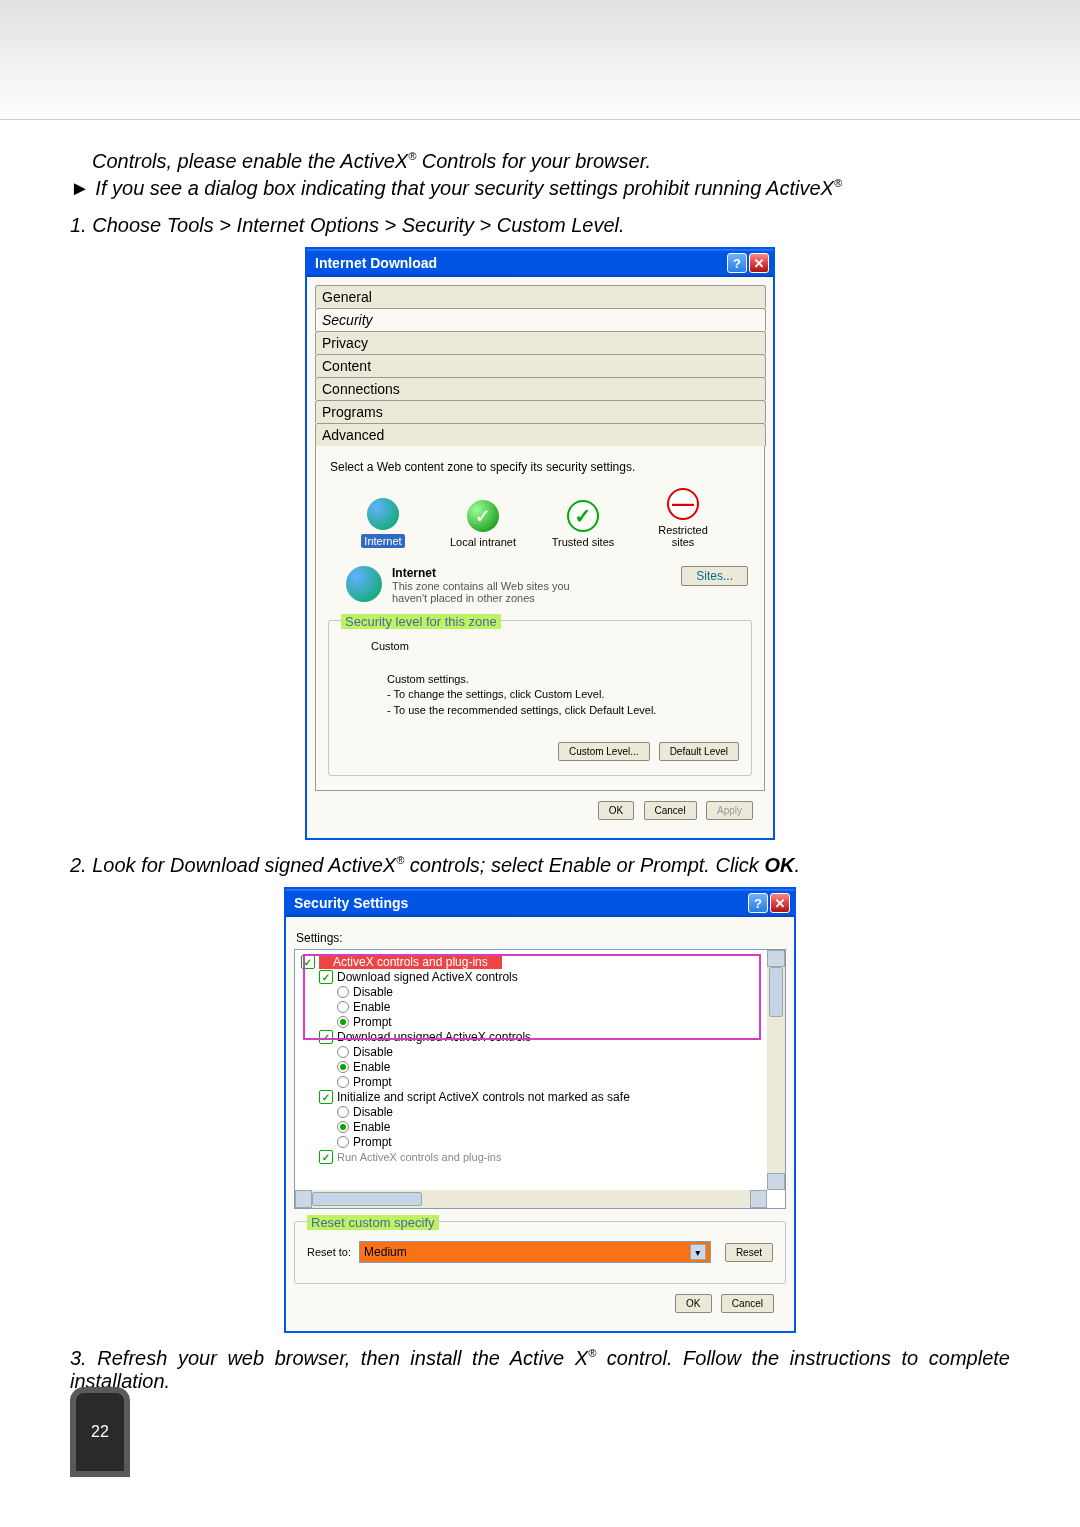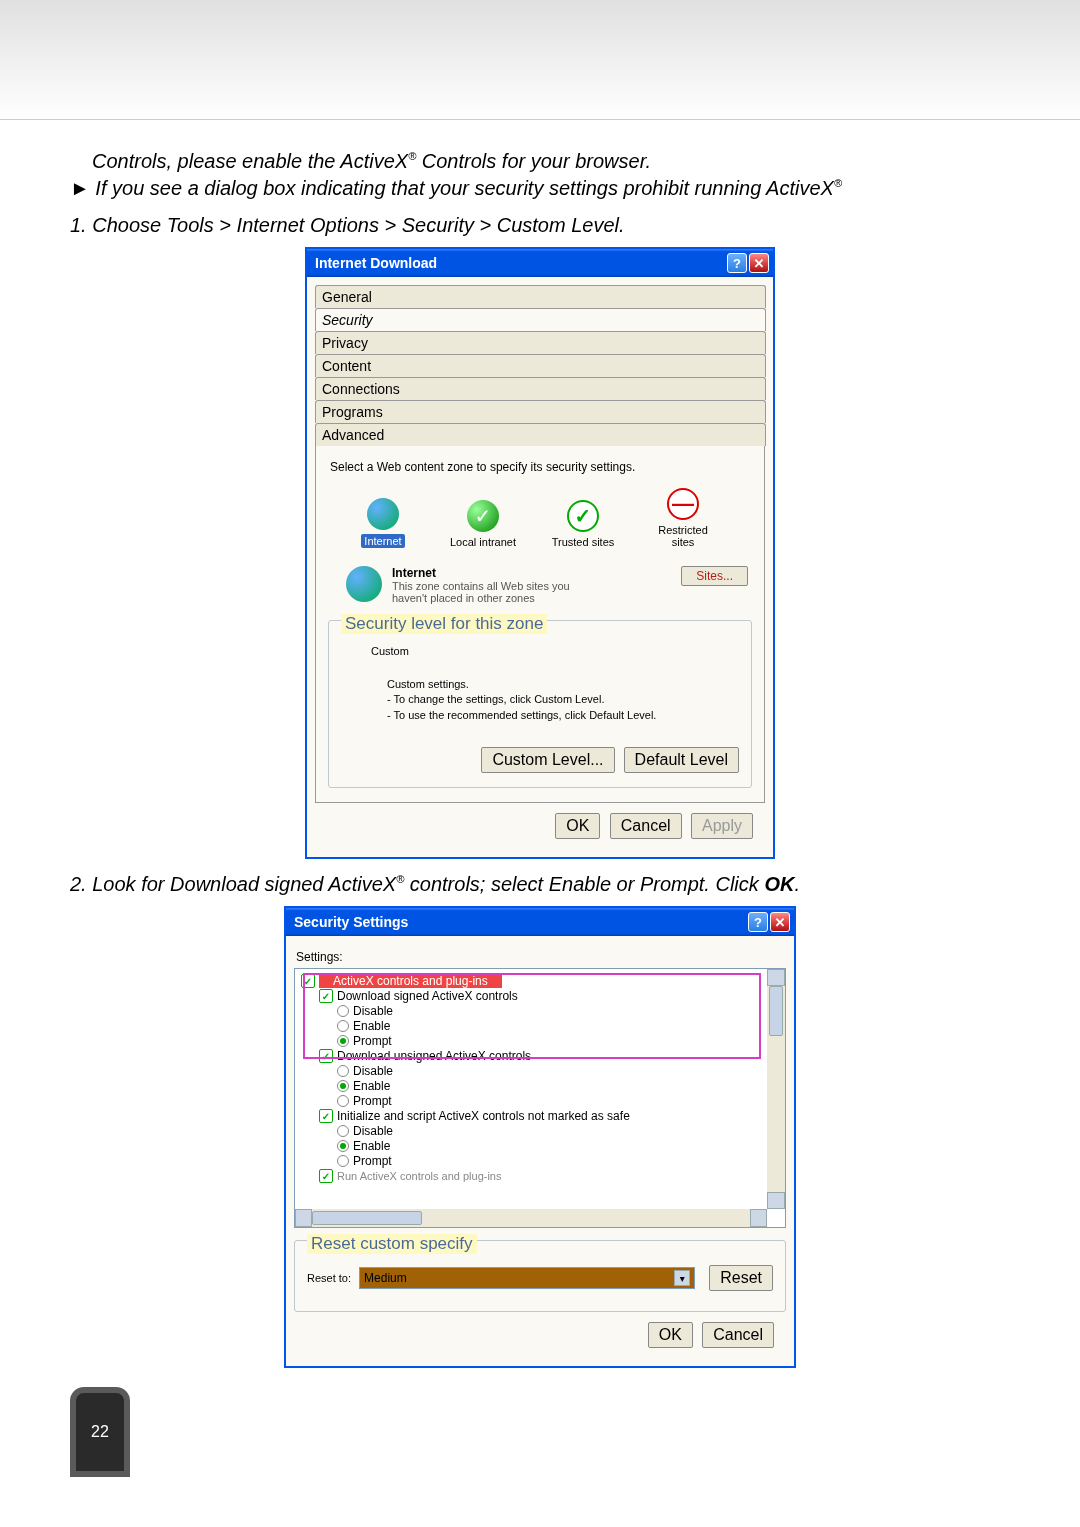--- a/index.html
+++ b/index.html
@@ -50,49 +50,49 @@
   .localnet { background: radial-gradient(circle at 30% 30%,#9f9,#080); position:relative; }
   .localnet:after { content:"✓"; position:absolute; inset:0; display:flex; align-items:center; justify-content:center; color:#fff; font-size:20px; }
   .trusted { background: #fff; border:2px solid #0a0; position:relative; }
   .trusted:after { content:"✓"; color:#0a0; position:absolute; inset:0; display:flex; align-items:center; justify-content:center; font-size:20px; font-weight:bold; }
   .restricted { background:#fff; border:2px solid #d00; position:relative; }
   .restricted:after { content:"—"; color:#d00; position:absolute; inset:0; display:flex; align-items:center; justify-content:center; font-size:22px; font-weight:bold; }
   .zone-desc-row { display:flex; align-items:flex-start; gap:10px; padding:8px 4px 12px 18px; }
   .sml-globe { width:36px; height:36px; border-radius:50%; background: radial-gradient(circle at 30% 30%,#62b0ff,#0a5); }
   .zone-desc-txt { flex:1; font-size:11px; color:#555; }
   .zone-desc-txt b { color:#000; font-size:12px; }
-  .sites-btn { border:1px solid #888; background:#ece9d8; color:#b91c1c; padding:2px 14px; font-size:12px; border-radius:2px; }
+  .sites-btn { border:1px solid #888; background:#ece9d8; color:#0369a1; padding:2px 14px; font-size:12px; border-radius:2px; }
   .fieldset { border:1px solid #c0c8d0; border-radius:3px; padding:10px 12px 14px 12px; margin-top:4px; }
-  .fs-legend { color:#4a6b99; font-size:17px; padding:0 4px; background:#fef9c3; position:relative; top:-17px; display:inline-block; }
+  .fs-legend { color:#4a6b99; font-size:13px; padding:0 4px; background:#bef264; position:relative; top:-17px; display:inline-block; }
   .fs-body { margin-top:-10px; font-size:11px; }
   .level-heading { font-weight:normal; margin:4px 0 20px 30px; }
   .level-text { margin-left:46px; line-height:1.4; }
   .btn-row { text-align:right; margin-top:24px; }
-  .btn { border:1px solid #888; background:#ece9d8; padding:3px 10px; font-size:16px; border-radius:2px; margin-left:6px; }
+  .btn { border:1px solid #888; background:#ece9d8; padding:3px 10px; font-size:10px; border-radius:2px; margin-left:6px; }
   .btn.disabled { color:#999; }
   .dlg-footer { text-align:right; padding:10px 12px; }
   .tree-box { border:1px solid #7f9db9; background:#fff; height:260px; overflow:hidden; position:relative; font-size:12px; }
   .tree-inner { padding:4px 6px; }
   .node { display:flex; align-items:center; gap:4px; margin:1px 0; }
   .ax-icon { width:14px; height:14px; border:1px solid #0a0; border-radius:2px; display:flex; align-items:center; justify-content:center; color:#0a0; font-size:10px; font-weight:bold; }
   .radio { width:12px; height:12px; border:1px solid #888; border-radius:50%; background:#fff; display:inline-flex; align-items:center; justify-content:center; }
   .radio.sel:after { content:""; width:6px; height:6px; border-radius:50%; background:#0a0; }
   .hl { background:#ef4444; color:#fff; padding:0 14px; }
   .pink-box { border:2px solid #d63cc4; position:absolute; left:8px; top:4px; right:24px; height:86px; pointer-events:none; }
   .scroll-v { position:absolute; right:0; top:0; bottom:18px; width:18px; background:#ece9d8; }
   .sv-up, .sv-dn { height:17px; background:#cdd7e6; border:1px solid #9aa; }
   .sv-track { position:absolute; top:17px; bottom:17px; left:0; right:0; }
   .sv-thumb { position:absolute; top:0; left:2px; right:2px; height:50px; background:#c7d3e7; border-radius:2px; border:1px solid #9aa; }
   .scroll-h { position:absolute; left:0; right:18px; bottom:0; height:18px; background:#ece9d8; display:flex; }
   .sh-btn { width:17px; background:#cdd7e6; border:1px solid #9aa; }
   .sh-track { flex:1; position:relative; }
   .sh-thumb { position:absolute; left:0; top:2px; bottom:2px; width:110px; background:#c7d3e7; border:1px solid #9aa; border-radius:2px; }
   .settings-label { margin:6px 0 4px 2px; font-size:12px; }
   .reset-row { display:flex; align-items:center; gap:8px; padding:4px 0 6px 0; }
-  .combo { border:1px solid #7f9db9; background:#a16207; padding:2px 4px; flex:1; display:flex; justify-content:space-between; align-items:center; height:22px; font-size:12px; }
+  .combo { border:1px solid #7f9db9; background:#f97316; padding:2px 4px; flex:1; display:flex; justify-content:space-between; align-items:center; height:22px; font-size:12px; }
   .combo-arrow { width:16px; height:16px; background:#cdd7e6; border:1px solid #9aa; display:flex; align-items:center; justify-content:center; font-size:10px; }
   .page-num-tab {
     position:absolute; bottom:50px; left:70px;
     width:60px; height:90px; border-radius:14px 14px 0 0;
     background:#2a2a2a;
     border:6px solid #5a5a5a;
     display:flex; align-items:center; justify-content:center;
   }
   .page-num { color:#fff; font-size:16px; }
   .indent1 { margin-left:18px; }
@@ -289,18 +289,21 @@
           </div>
         </div>
       </div>
       <div class="dlg-footer">
         <button class="btn">OK</button>
         <button class="btn">Cancel</button>
       </div>
     </div>
   </div>
 
+  <p class="step-line">
+    <span>3. Refresh your web browser, then install the Active X</span><span class="reg">®</span><span> control. Follow the instructions to complete installation.</span>
+  </p>
 
 </div>
 
 <div class="page-num-tab">
   <span class="page-num">22</span>
 </div>
 
 </body></html>

